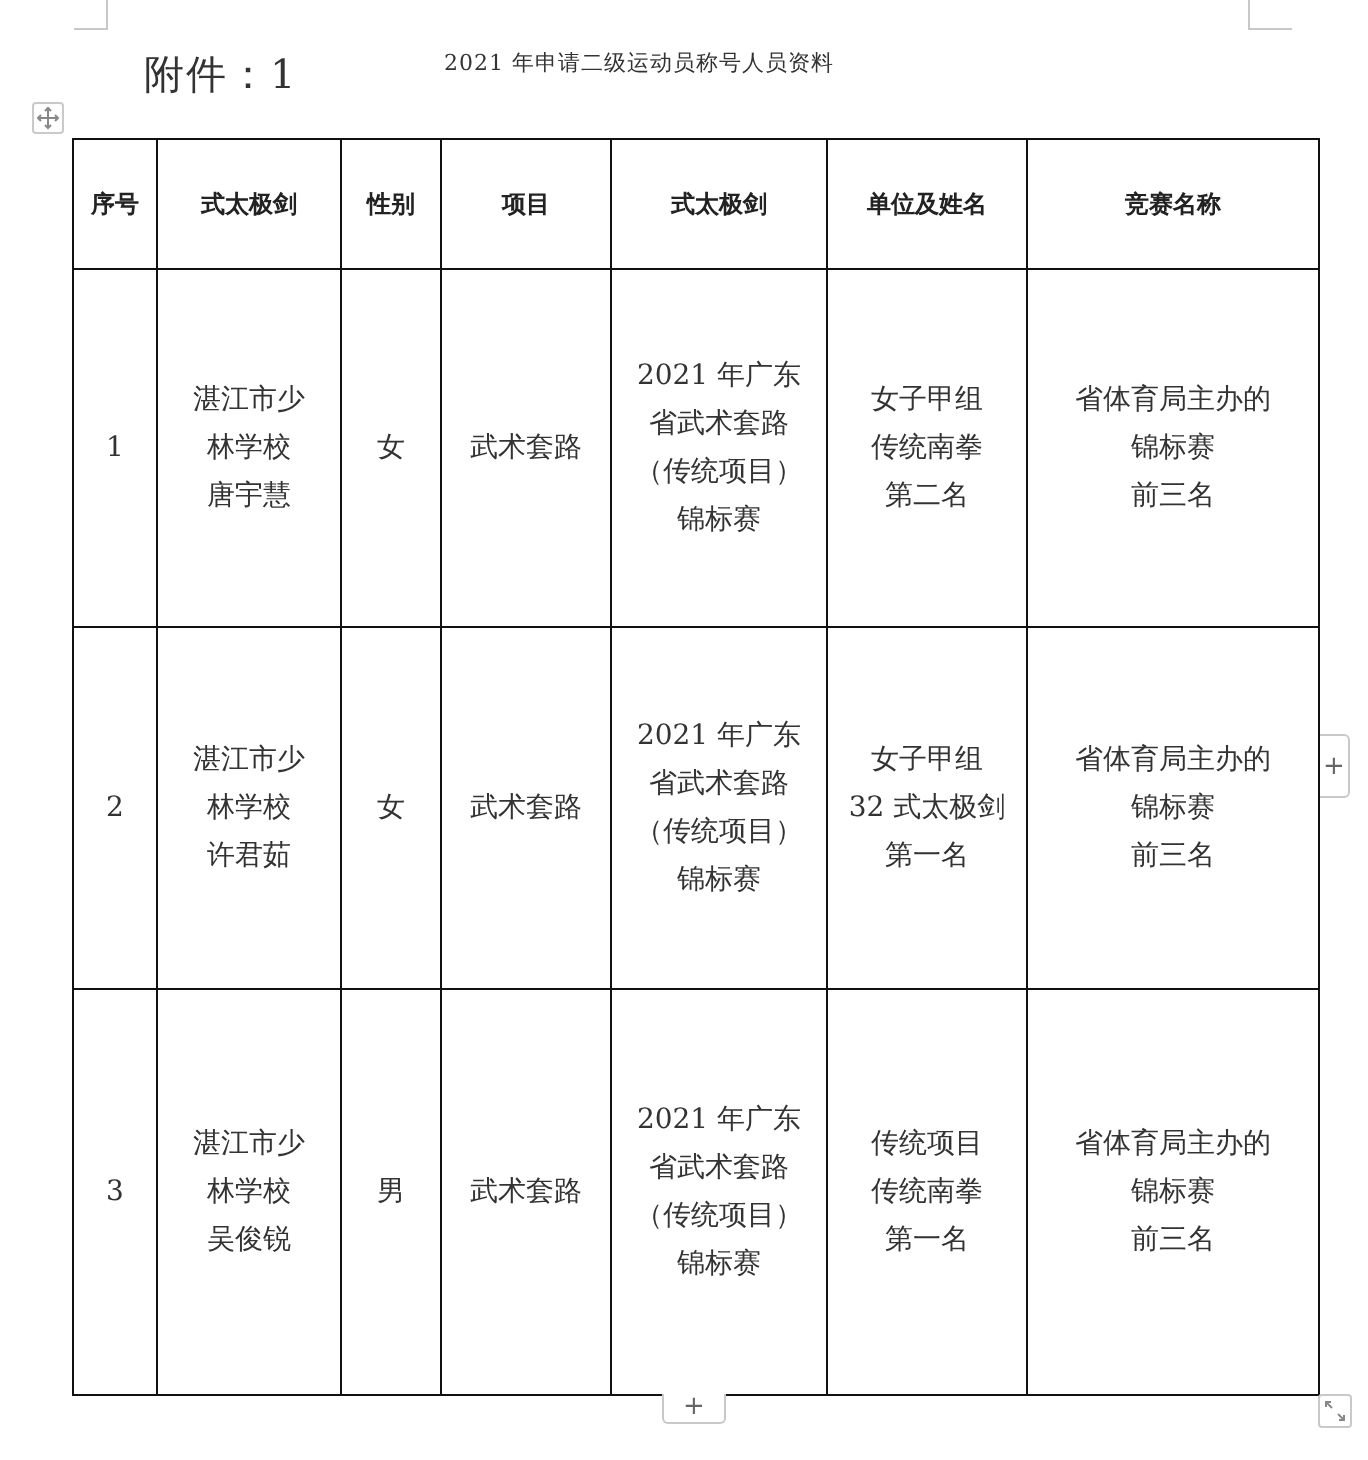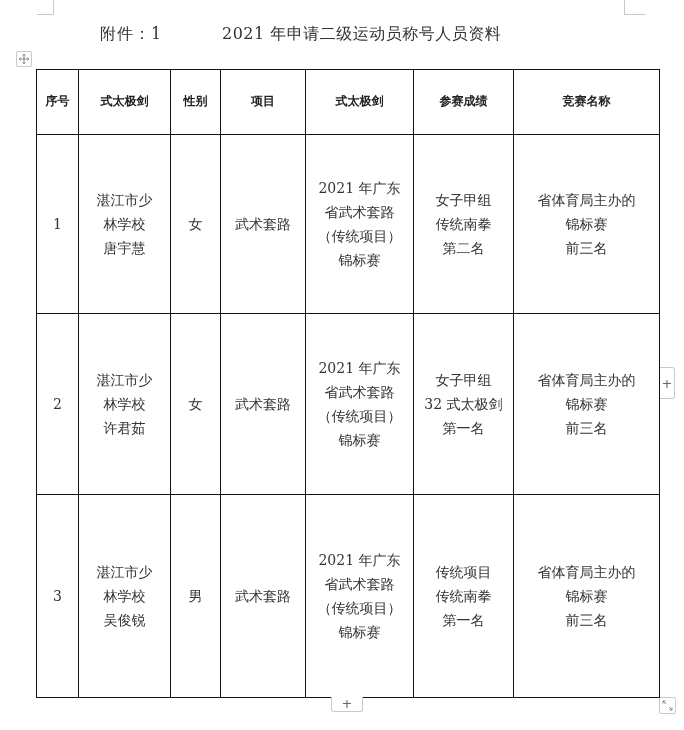--- a/index.html
+++ b/index.html
@@ -4,39 +4,39 @@
 <style>
   html, body { margin: 0; padding: 0; }
   body {
     width: 684px; height: 730px; background: #ffffff; position: relative; overflow: hidden;
     font-family: "DejaVu Serif", "Liberation Serif", serif; color: #2b2b2b;
   }
   .corner { position: absolute; border-color: #c8c8c8; border-style: solid; border-width: 0; }
   .corner.tl { left: 37px; top: 0; width: 16px; height: 14px; border-right-width: 1px; border-bottom-width: 1px; }
   .corner.tr { left: 624px; top: 0; width: 21px; height: 14px; border-left-width: 1px; border-bottom-width: 1px; }
 
-  .attach { position: absolute; left: 72px; top: 24px; font-size: 16px; letter-spacing: 1px; color: #333; margin-left: 28px; }
-  .title { position: absolute; left: 222px; top: 24px; font-size: 16px; letter-spacing: 0.5px; color: #333; }
+  .attach { position: absolute; left: 72px; top: 24px; font-size: 20px; letter-spacing: 1px; color: #333; }
+  .title { position: absolute; left: 222px; top: 24px; font-size: 11px; letter-spacing: 0.5px; color: #333; }
 
   .move-handle {
     position: absolute; left: 16px; top: 51px; width: 16px; height: 16px;
     border: 1px solid #c9c9c9; border-radius: 2px; background: #fff;
     display: flex; align-items: center; justify-content: center; box-sizing: border-box;
   }
 
   table.data {
     position: absolute; left: 36px; top: 69px;
     border-collapse: collapse; table-layout: fixed;
     width: 623px;
   }
   table.data td, table.data th {
     border: 1.5px solid #111; padding: 0; text-align: center; vertical-align: middle;
     font-size: 14px; line-height: 24px; color: #333; font-weight: normal;
   }
-  table.data th { font-size: 12px; font-weight: bold; color: #222; height: 64px; font-family: Liberation Mono, monospace; }
+  table.data th { font-size: 12px; font-weight: bold; color: #222; height: 64px; font-family: Liberation Sans, sans-serif; }
   .r1 td { height: 178px; }
   .r2 td { height: 180px; }
   .r3 td { height: 202px; }
   .cellline { display: block; }
   .seq { font-size: 14px; }
 
   .side-add {
     position: absolute; left: 660px; top: 367px; width: 14px; height: 30px;
     border: 1px solid #c9c9c9; border-left: none; border-radius: 0 3px 3px 0; background: #fff;
     display: flex; align-items: center; justify-content: center; font-size: 13px; color: #666;
@@ -88,21 +88,21 @@
       <col style="width:100px">
       <col style="width:146px">
   </colgroup>
   <thead>
     <tr>
       <th>序号</th>
       <th>式太极剑</th>
       <th>性别</th>
       <th>项目</th>
       <th>式太极剑</th>
-      <th>参赛成绩</th>
+      <th>单位及姓名</th>
       <th>竞赛名称</th>
     </tr>
   </thead>
   <tbody>
     <tr class="r1">
       <td class="seq">1</td>
       <td>
         <span class="cellline">湛江市少</span>
         <span class="cellline">林学校</span>
         <span class="cellline">唐宇慧</span>

